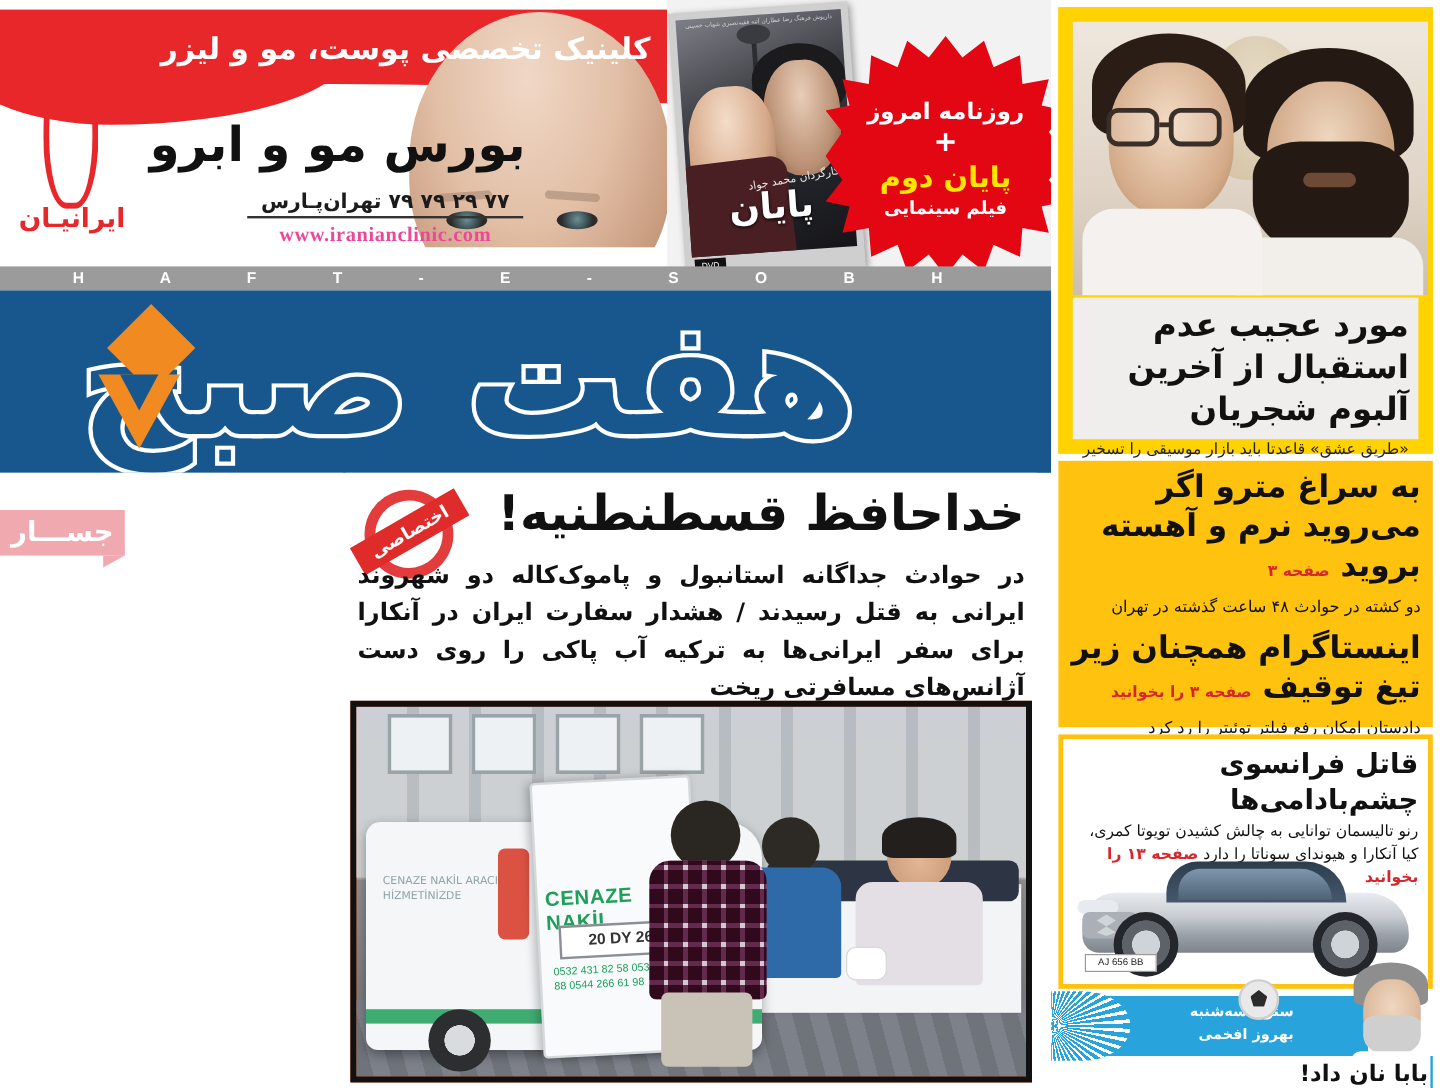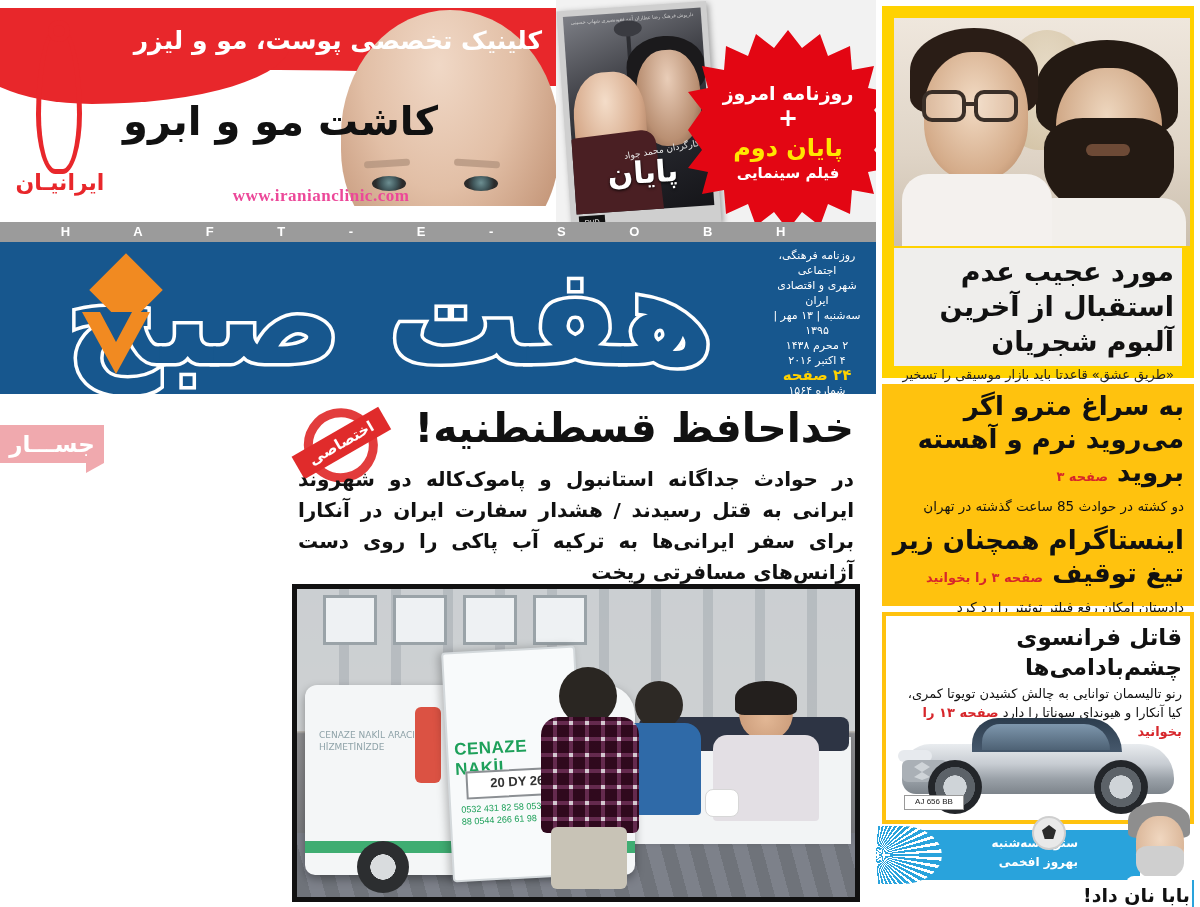--- a/index.html
+++ b/index.html
@@ -259,21 +259,22 @@
     <div class="clinic-red"></div>
     <div class="clinic-red2"></div>
     <div class="bald">
       <div class="skin"></div>
       <div class="browL"></div>
         <div class="browR"></div>
       <div class="eyeL"></div>
         <div class="eyeR"></div>
     </div>
     <div class="clinic-tagline rtl">کلینیک تخصصی پوست، مو و لیزر</div>
-    <div class="clinic-main rtl">کاشت مو و ابرو</div>
+    <div class="clinic-main rtl">بورس مو و ابرو</div>
+    <div class="clinic-phone rtl">۷۷ ۲۹ ۷۹ ۷۹   تهران‌پـارس</div>
     <div class="clinic-web">www.iranianclinic.com</div>
     <div class="clinic-logo">
       <div class="head"></div>
       <div class="fig"></div>
       <div class="name rtl">ایرانیـان</div>
     </div>
   </div>
 
   <div class="abs dvd-ad">
     <div class="dvd-case">
@@ -302,30 +303,20 @@
   </div>
 
   <div class="abs masthead">
     <div class="mast-logo">
       <div class="mast-word rtl">هفت صبح</div>
       <div class="seven">
         <div class="dia"></div>
           <div class="v"></div>
           <div class="vin"></div>
       </div>
-    </div>
-    <div class="mast-info rtl">
-      <div>روزنامه فرهنگی، اجتماعی</div>
-      <div>شهری و اقتصادی ایران</div>
-      <div>سه‌شنبه | ۱۳ مهر | ۱۳۹۵</div>
-      <div>۲ محرم ۱۴۳۸</div>
-      <div>۴ اکتبر ۲۰۱۶</div>
-      <div class="hi">۲۴ صفحه</div>
-      <div>شماره ۱۵۶۴</div>
-
     </div>
   </div>
 
   <div class="abs lead"></div>
   <div class="abs jostar">
     <span class="rtl">جســـار</span>
   </div>
   <div class="abs lead-h1 rtl">سود مطمئن</div>
   <div class="abs lead-h2 rtl">کجاست؟</div>
   <div class="abs lead-body rtl">اوراق مشارکت با سودی بیشتر از سود بانک‌ها منتشر می‌شوند و با خرید آنها می‌توان از در آمد چند ساله و بدون پایین و بالا و دیرکرد، مطمئن بود</div>
@@ -420,21 +411,21 @@
           <span class="pg">صفحه ۸</span>
         </div>
       </div>
     </div>
 
     <div class="r-card2">
       <div class="r2-h1 rtl">
         <span>به سراغ مترو اگر می‌روید نرم و آهسته بروید</span>
         <span class="pg" style="font-size:13px">صفحه ۳</span>
       </div>
-      <div class="r2-s1 rtl">دو کشته در حوادث 85 ساعت گذشته در تهران</div>
+      <div class="r2-s1 rtl">دو کشته در حوادث ۴۸ ساعت گذشته در تهران</div>
       <div class="r2-h2 rtl">
         <span>اینستاگرام همچنان زیر تیغ توقیف</span>
         <span class="pg" style="font-size:13px">صفحه ۳ را بخوانید</span>
       </div>
       <div class="r2-s2 rtl">دادستان امکان رفع فیلتر توئیتر را رد کرد</div>
     </div>
 
     <div class="r-card3">
       <div class="r3-h rtl">قاتل فرانسوی چشم‌بادامی‌ها</div>
       <div class="r3-s rtl">

